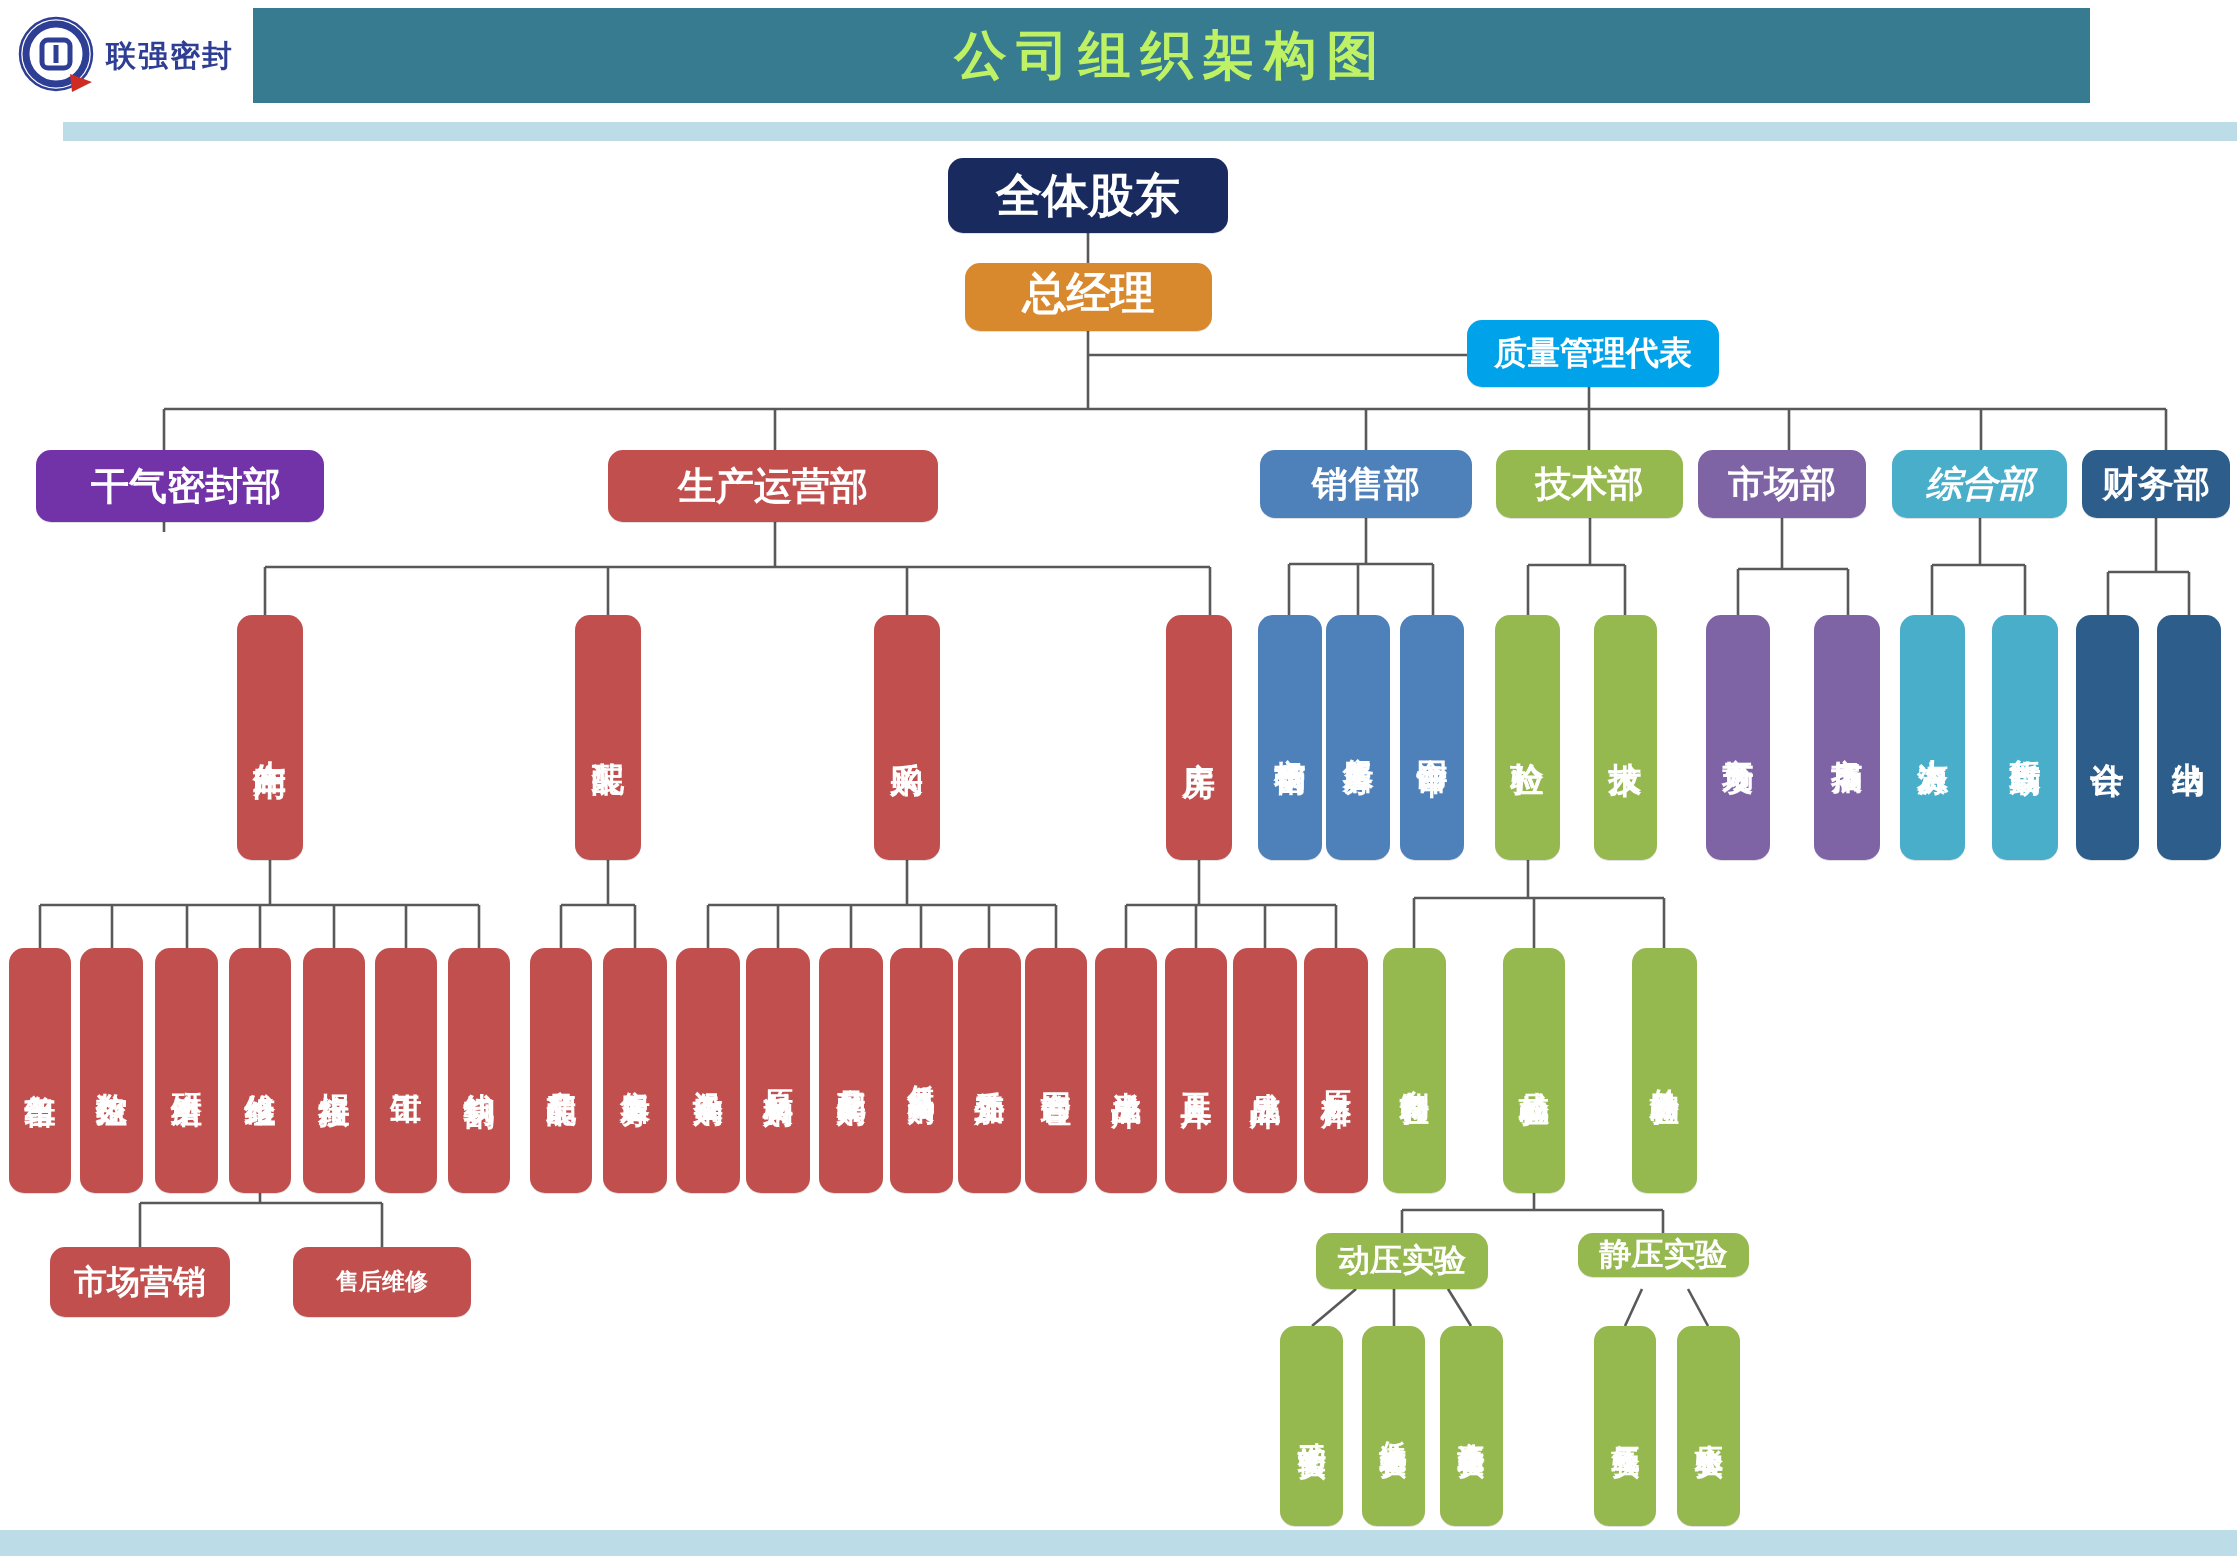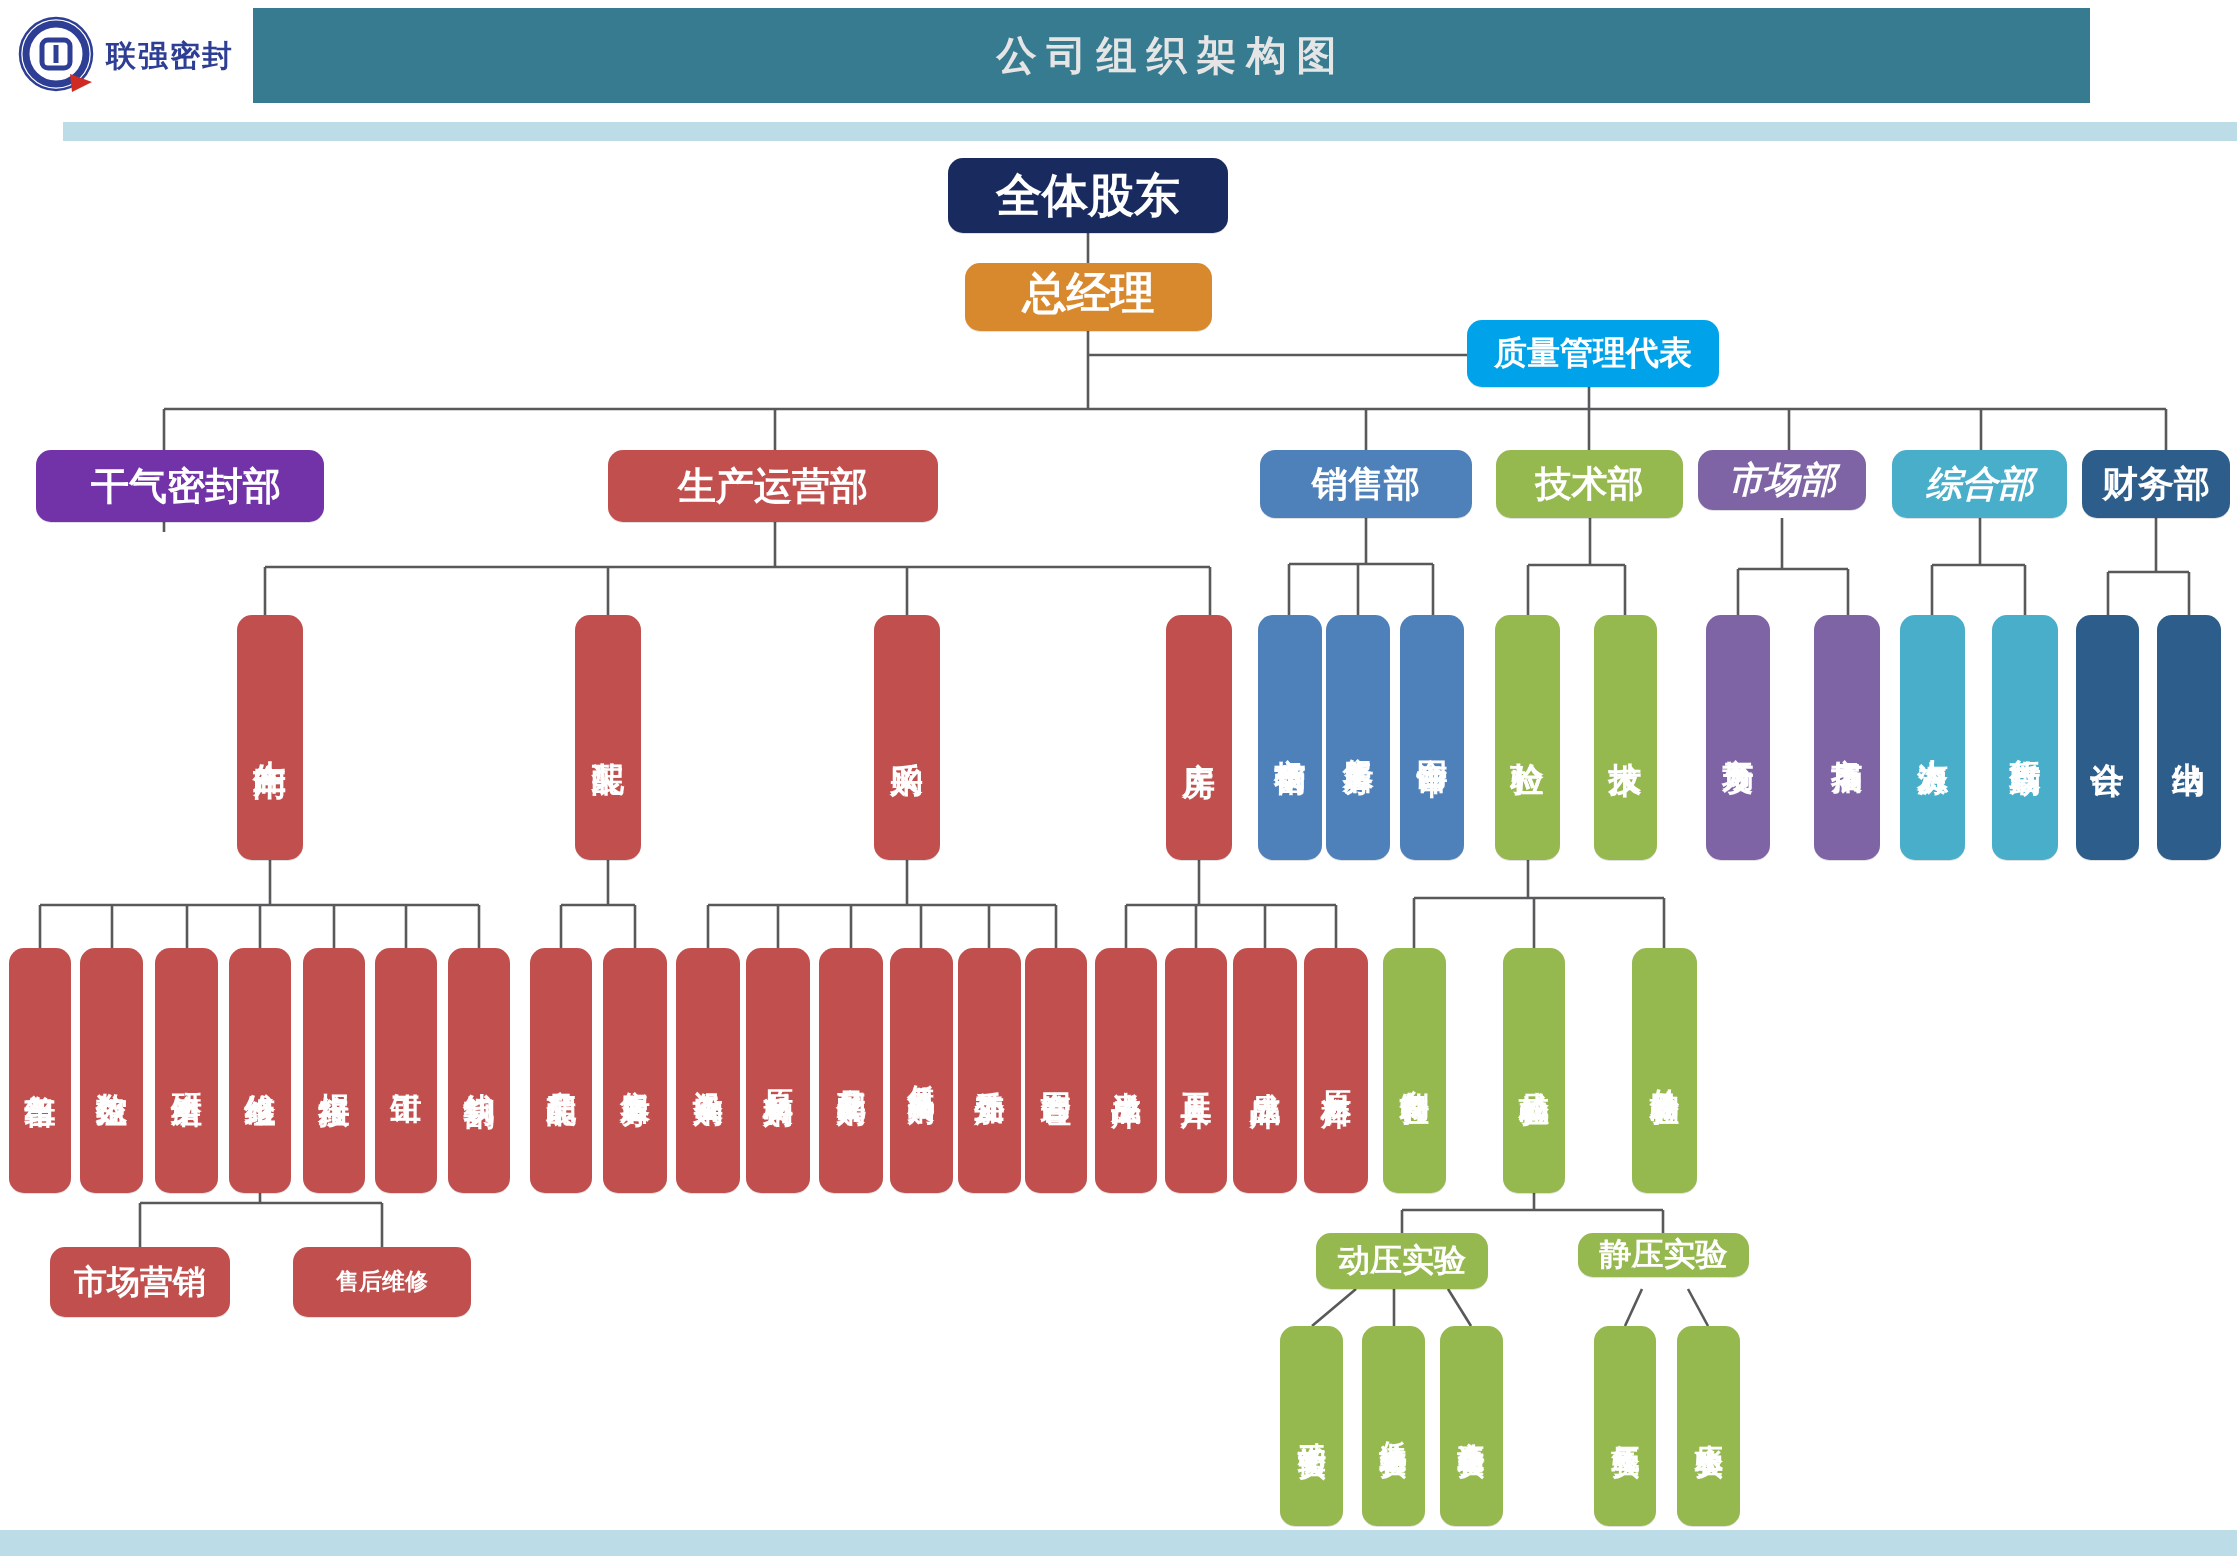--- a/index.html
+++ b/index.html
@@ -4,21 +4,21 @@
 <style>
   html,body{margin:0;padding:0;background:#ffffff;}
   body{font-family:"DejaVu Sans","Liberation Sans",sans-serif;}
   #canvas{position:relative;width:2237px;height:1556px;background:#ffffff;overflow:hidden;}
 
   
   #logo{position:absolute;left:18px;top:8px;width:232px;height:96px;display:flex;align-items:center;gap:10px;}
   #logo-text{font-weight:700;font-size:30px;color:var(--logoink);letter-spacing:2px;font-family:Liberation Mono, monospace;}
   #banner{position:absolute;left:253px;top:8px;width:1837px;height:95px;background:var(--banner);
           display:flex;align-items:center;justify-content:center;}
-  #title{color:#e5e5e5;font-weight:700;font-size:40px;letter-spacing:10px;}
+  #title{color:#bef264;font-weight:700;font-size:52px;letter-spacing:10px;}
   .stripe{position:absolute;background:var(--stripe);}
   #stripe-top{left:63px;top:122px;width:2174px;height:19px;}
   #stripe-bottom{left:0;top:1530px;width:2237px;height:26px;}
 
   
   .node{position:absolute;display:flex;align-items:center;justify-content:center;
         color:#ffffff;font-weight:700;border-radius:15px;line-height:1.12;text-align:center;
         box-shadow:0 1px 0 rgba(0,0,0,0.12);}
   .node.vertical{writing-mode:vertical-rl;text-orientation:upright;letter-spacing:2px;line-height:1;}
   #edges{position:absolute;left:0;top:0;}
@@ -137,21 +137,21 @@
     </svg>
 
   <div id="chart">
       <div class="node" style="left: 948px; top: 158px; width: 280px; height: 75px; font-size: 46px; background: rgb(24, 42, 94);">全体股东</div>
       <div class="node" style="left: 965px; top: 263px; width: 247px; height: 68px; font-size: 44px; background: rgb(216, 136, 45); font-family: Liberation Mono, monospace;">总经理</div>
       <div class="node" style="left: 1467px; top: 320px; width: 252px; height: 67px; font-size: 33px; background: rgb(0, 162, 233);">质量管理代表</div>
       <div class="node" style="left: 36px; top: 450px; width: 276px; height: 72px; font-size: 38px; background: rgb(114, 50, 168); padding-left: 12px;">干气密封部</div>
       <div class="node" style="left: 608px; top: 450px; width: 330px; height: 72px; font-size: 38px; background: rgb(193, 79, 78);">生产运营部</div>
       <div class="node" style="left: 1260px; top: 450px; width: 212px; height: 68px; font-size: 36px; background: rgb(78, 128, 186);">销售部</div>
       <div class="node" style="left: 1496px; top: 450px; width: 187px; height: 68px; font-size: 36px; background: rgb(149, 184, 79);">技术部</div>
-      <div class="node" style="left: 1698px; top: 450px; width: 168px; height: 60px; font-size: 36px; background: rgb(126, 100, 165); font-style: italic;">市场部</div>
+      <div class="node" style="left: 1698px; top: 450px; width: 168px; height: 68px; font-size: 36px; background: rgb(126, 100, 165);">市场部</div>
       <div class="node" style="left: 1892px; top: 450px; width: 175px; height: 68px; font-size: 36px; background: rgb(72, 174, 201); font-style: italic;">综合部</div>
       <div class="node" style="left: 2082px; top: 450px; width: 148px; height: 68px; font-size: 36px; background: rgb(45, 93, 139);">财务部</div>
       <div class="node vertical" style="left: 237px; top: 615px; width: 66px; height: 245px; font-size: 33px; background: rgb(193, 79, 78);">生产车间</div>
       <div class="node vertical" style="left: 575px; top: 615px; width: 66px; height: 245px; font-size: 33px; background: rgb(193, 79, 78);">装配</div>
       <div class="node vertical" style="left: 874px; top: 615px; width: 66px; height: 245px; font-size: 33px; background: rgb(193, 79, 78);">采购</div>
       <div class="node vertical" style="left: 1166px; top: 615px; width: 66px; height: 245px; font-size: 33px; background: rgb(193, 79, 78);">库房</div>
       <div class="node vertical" style="left: 1258px; top: 615px; width: 64px; height: 245px; font-size: 31px; background: rgb(78, 128, 186);">市场营销</div>
       <div class="node vertical" style="left: 1326px; top: 615px; width: 64px; height: 245px; font-size: 31px; background: rgb(78, 128, 186);">售后服务</div>
       <div class="node vertical" style="left: 1400px; top: 615px; width: 64px; height: 245px; font-size: 31px; background: rgb(78, 128, 186);">合同评审</div>
       <div class="node vertical" style="left: 1495px; top: 615px; width: 65px; height: 245px; font-size: 33px; background: rgb(149, 184, 79);">检验</div>

